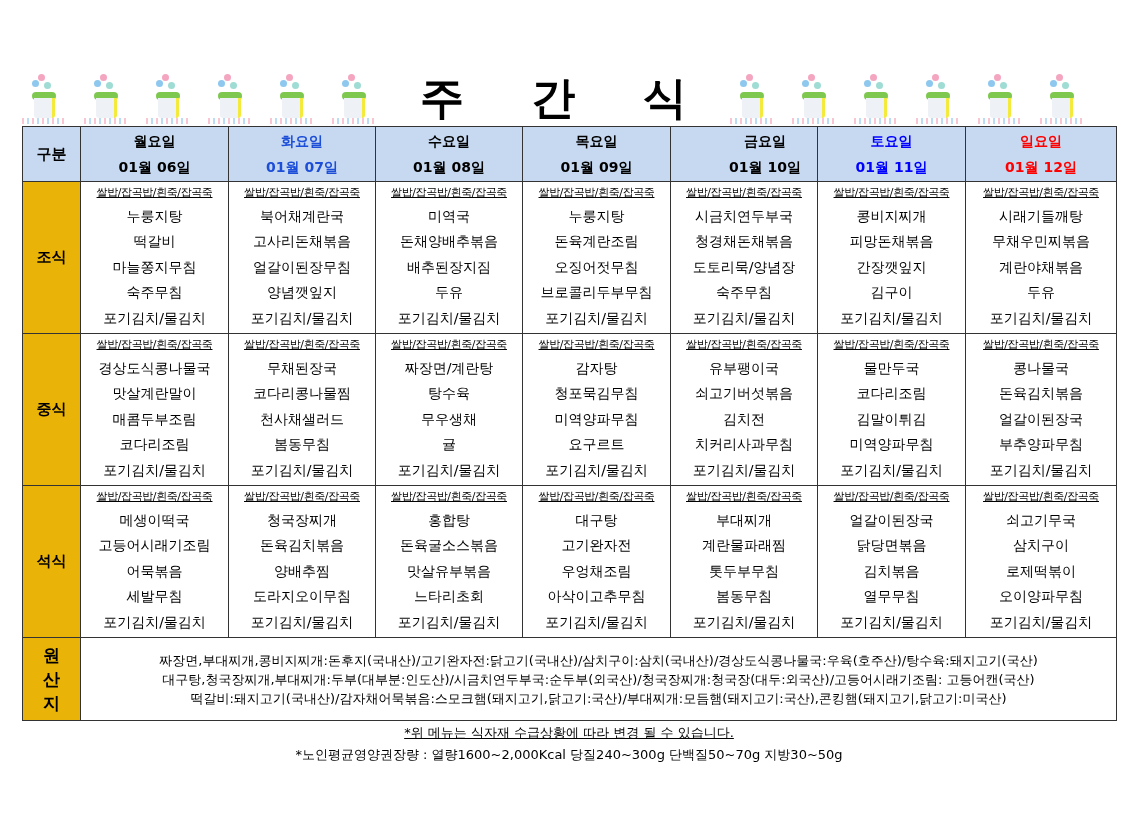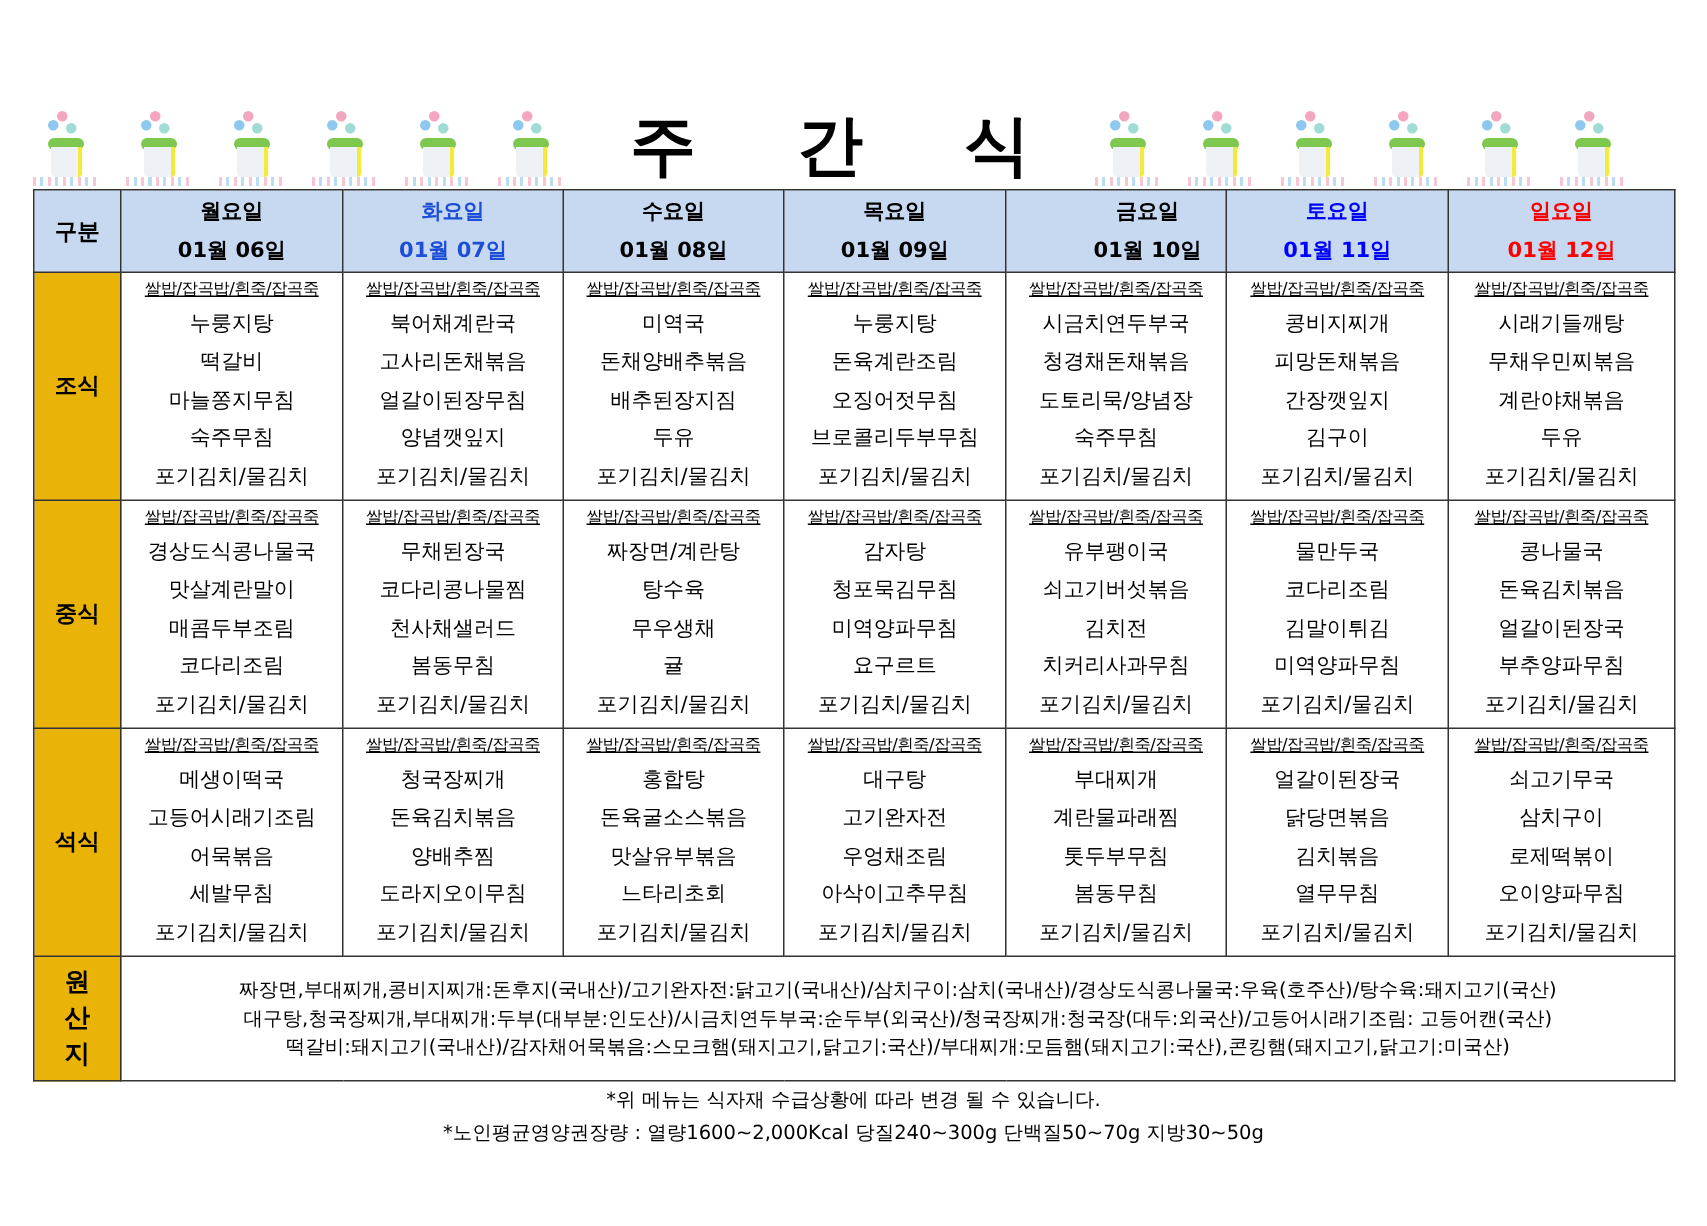--- a/index.html
+++ b/index.html
@@ -22,21 +22,21 @@
   .hdr .day { font-size:14px; font-weight:bold; line-height:26px; }
   .label { background:#eab308; font-size:15px; font-weight:bold; }
   .cell { font-size:14px; }
   .rice { font-size:11px; line-height:22px; white-space:nowrap; overflow:visible; letter-spacing:-0.4px;text-decoration:underline; }
   .dish { line-height:25.4px; white-space:nowrap; }
   .meal td.cell { height:151px; vertical-align:top; }
   .origin-label { font-size:17px; font-weight:bold; line-height:24px; }
   .origin-text { font-size:13px; line-height:19px; text-align:center; padding:4px 0; }
   .origin-row td { height:82px; }
   .notes { position:absolute; left:0; width:1138px; text-align:center; font-size:13px; }
-  .note1 { top:724px; }
+  .note1 { top:724px; text-decoration:underline; }
   .note2 { top:746px; }
 </style>
 </head>
 <body>
 
 <div class="banner" id="banner">
     <div class="flower" style="left: 0px;">
       <div class="petal" style="left:16px;top:2px;background:#f4a6c0"></div>
       <div class="petal" style="left:10px;top:8px;background:#8ec8ee"></div>
       <div class="petal" style="left:22px;top:10px;background:#9fdcd4"></div>

